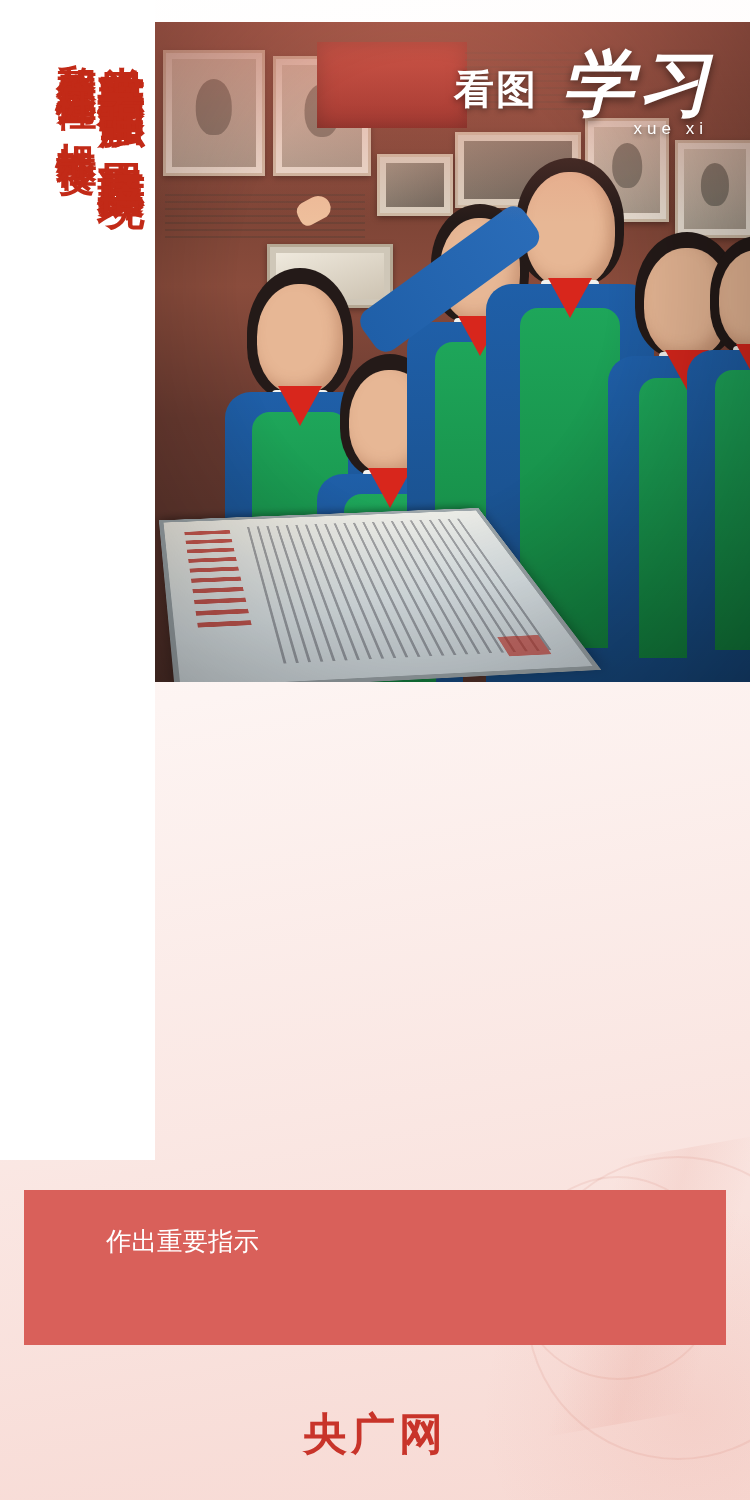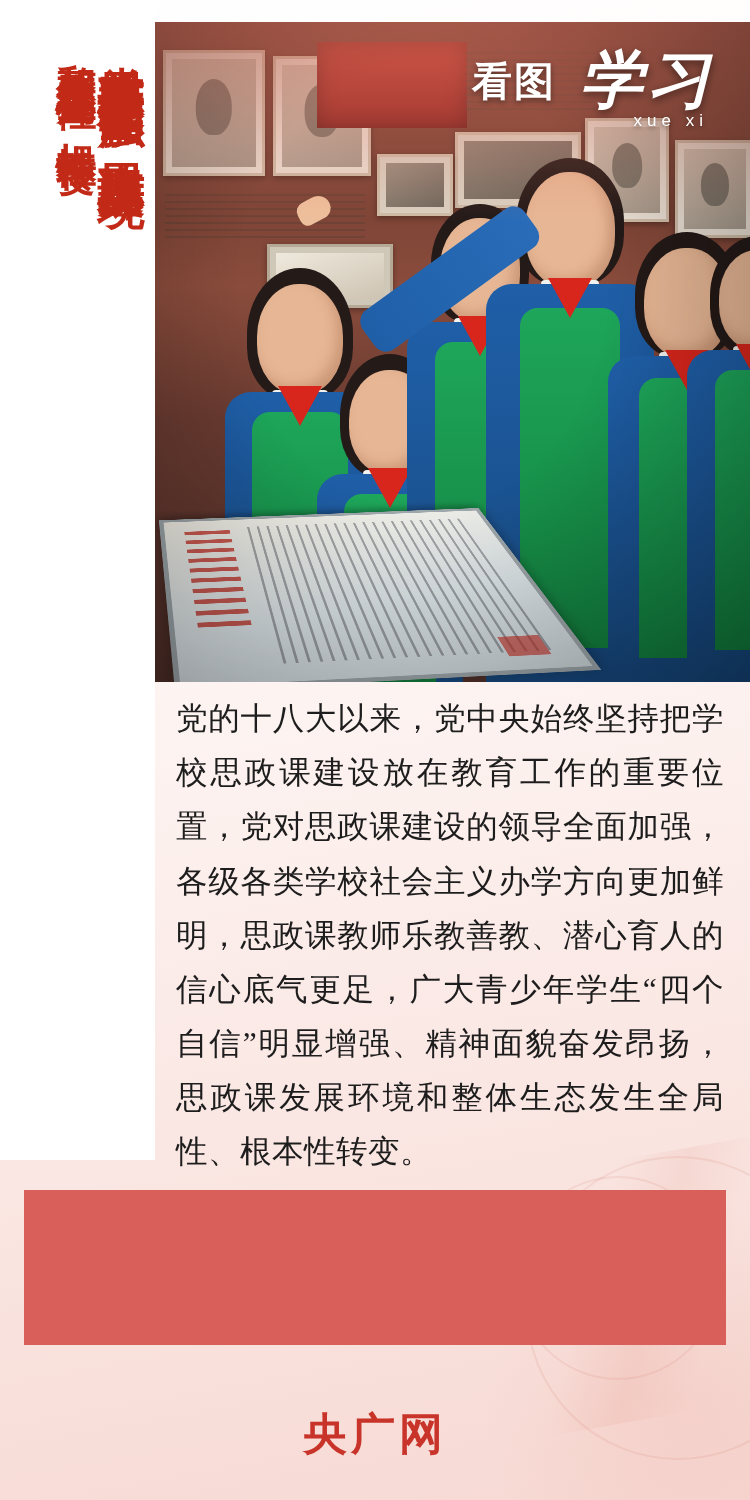--- a/index.html
+++ b/index.html
@@ -257,21 +257,21 @@
     gap: 24px;
   }
   .brand-kan {
     font-size: 40px;
     font-weight: bold;
     letter-spacing: 2px;
     text-shadow: 0 2px 6px rgba(0,0,0,.45);
     font-family: "Liberation Serif", "DejaVu Serif", serif;
   }
   .brand-xue {
-    font-size: 63px;
+    font-size: 72px;
     font-weight: bold;
     font-style: italic;
     letter-spacing: 4px;
     line-height: .9;
     text-shadow: 0 3px 8px rgba(0,0,0,.5);
     font-family: "Liberation Serif", "DejaVu Serif", serif;
   }
   .brand-pinyin {
     font-family: "Liberation Sans", sans-serif;
     font-size: 17px;
@@ -450,23 +450,23 @@
   </div>
 
   <div class="brand">
     <div class="brand-row">
       <span class="brand-kan">看图</span>
       <span class="brand-xue">学习</span>
     </div>
     <div class="brand-pinyin">xue xi</div>
   </div>
 
-  <div class="body-text">党的十八大以来，党中央始终坚持把学校思政课建设放在教育工作的重要位置，党对思政课建设的领导全面加强，各级各类学校社会主义办学方向更加鲜明，思政课教师乐教善教、潜心育人的信心底气更足，广大青少年学生“四个自信”明显增强、精神面貌奋发昂扬，思政课发展环境和整体生态发生全局性、根本性转变。</div>
 
   <div class="attrib">
+    <div>作出重要指示</div>
   </div>
 
   <div class="footer">
     <span class="logo-ch">央广</span>
     <span class="logo-ch gray">网</span>
   </div>
 
 </div>
 
 </body></html>

